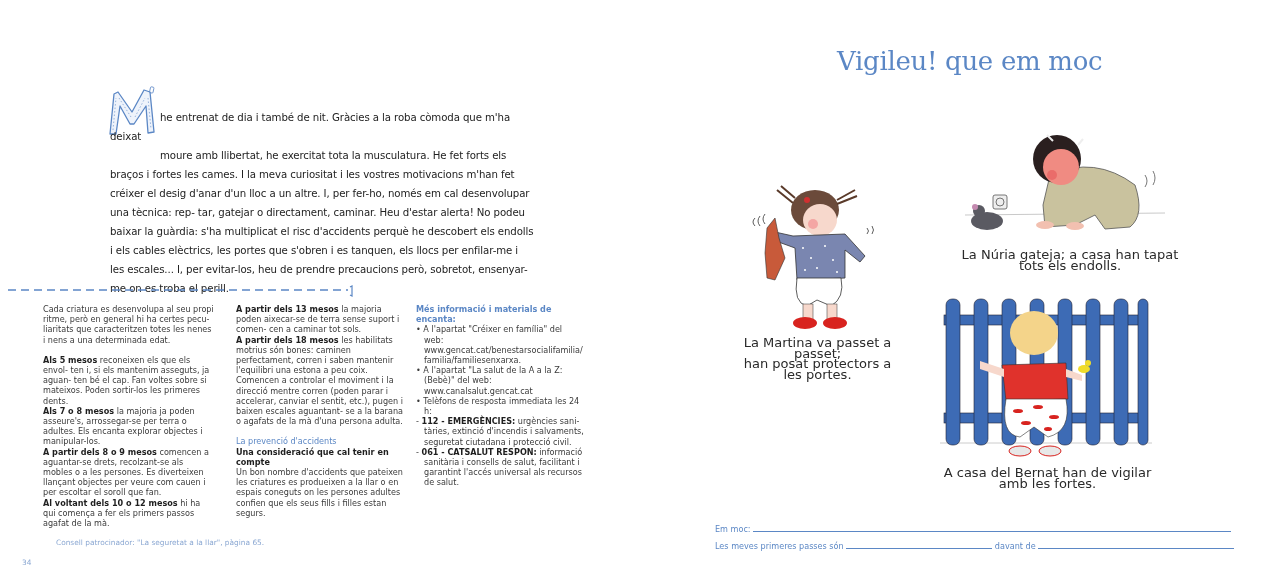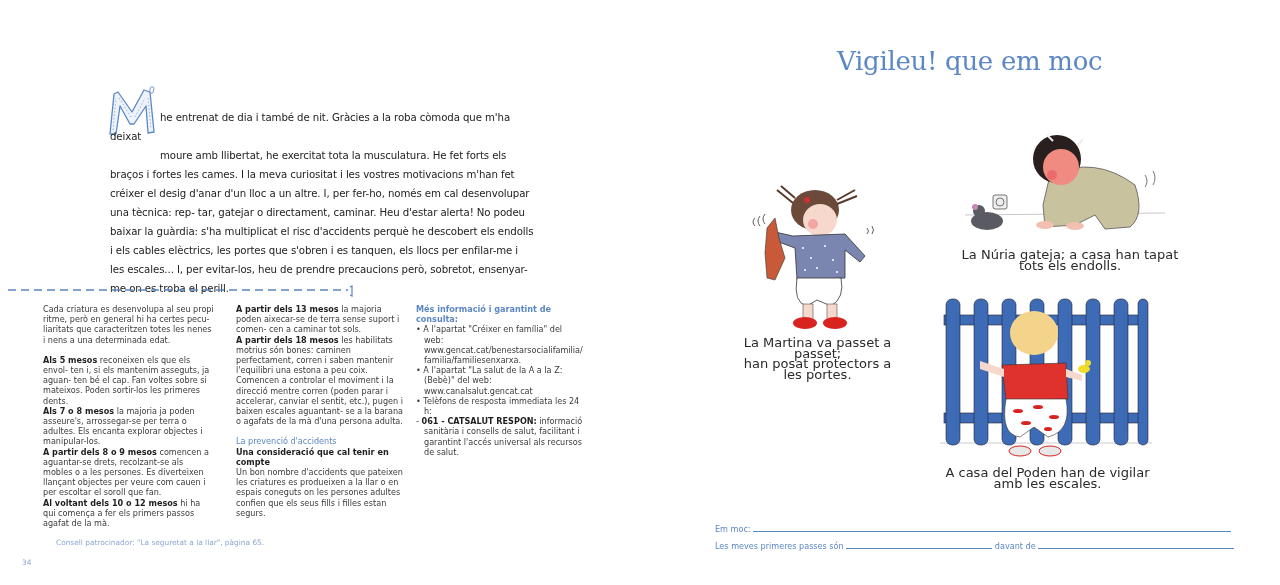--- a/index.html
+++ b/index.html
@@ -98,25 +98,26 @@
   <div class="col" style="left:236px;">
     <p><b>A partir dels 13 mesos</b><span> la majoria poden aixecar-se de terra sense suport i comen- cen a caminar tot sols.</span></p>
     <p><b>A partir dels 18 mesos</b><span> les habilitats motrius són bones: caminen perfectament, corren i saben mantenir l'equilibri una estona a peu coix. Comencen a controlar el moviment i la direcció mentre corren (poden parar i accelerar, canviar el sentit, etc.), pugen i baixen escales aguantant- se a la barana o agafats de la mà d'una persona adulta.</span></p>
     <div class="gap"></div>
     <p class="sub">La prevenció d'accidents</p>
     <p><b>Una consideració que cal tenir en compte</b></p>
     <p>Un bon nombre d'accidents que pateixen les criatures es produeixen a la llar o en espais coneguts on les persones adultes confien que els seus fills i filles estan segurs.</p>
   </div>
 
   <div class="col" style="left:416px; width:168px;">
-    <p class="sub" style="font-weight:bold;">Més informació i garantint de consulta:</p>
+    <p class="sub" style="font-weight:bold;">Més informació i materials de encanta:</p>
     <ul>
       <li>• A l'apartat "Créixer en família" del web: www.gencat.cat/benestarsocialifamilia/ familia/familiesenxarxa.</li>
       <li>• A l'apartat "La salut de la A a la Z: (Bebè)" del web: www.canalsalut.gencat.cat</li>
       <li>• Telèfons de resposta immediata les 24 h:</li>
+      <li>- <b>112 - EMERGÈNCIES:</b><span> urgències sani- tàries, extinció d'incendis i salvaments, seguretat ciutadana i protecció civil.</span></li>
       <li>- <b>061 - CATSALUT RESPON:</b><span> informació sanitària i consells de salut, facilitant i garantint l'accés universal als recursos de salut.</span></li>
     </ul>
   </div>
 
   <div class="footnote">Consell patrocinador: "La seguretat a la llar", pàgina 65.</div>
   <div class="pagenum">34</div>
 </div>
 
 <div>
   <div class="title">Vigileu! que em moc</div>
@@ -214,21 +215,21 @@
         <ellipse cx="86" cy="128" rx="5" ry="2"></ellipse>
         <ellipse cx="108" cy="134" rx="4" ry="2"></ellipse>
       </g>
     <ellipse cx="80" cy="156" rx="11" ry="5" fill="#e8e8e8" stroke="#d8231f" stroke-width="1"></ellipse>
     <ellipse cx="110" cy="156" rx="11" ry="5" fill="#e8e8e8" stroke="#d8231f" stroke-width="1"></ellipse>
 
     <ellipse cx="144" cy="74" rx="6" ry="4" fill="#f0dc2a"></ellipse>
     <circle cx="148" cy="68" r="3" fill="#f0dc2a"></circle>
   </svg>
   <div class="caption" style="left:940px; top:468px; width:215px;">
-    <span>A casa del Poden han de vigilar amb les escales.</span>
+    <span>A casa del Bernat han de vigilar amb les fortes.</span>
   </div>
 
   <div class="form-line" style="left:707px; top:523px;">
     <span>Em moc:</span>
     <span class="fill" style="width:478px;"></span>
   </div>
   <div class="form-line" style="left:707px; top:540px;">
     <span>Les meves primeres passes són</span>
     <span class="fill" style="width:146px;"></span>
     <span>davant de</span>

